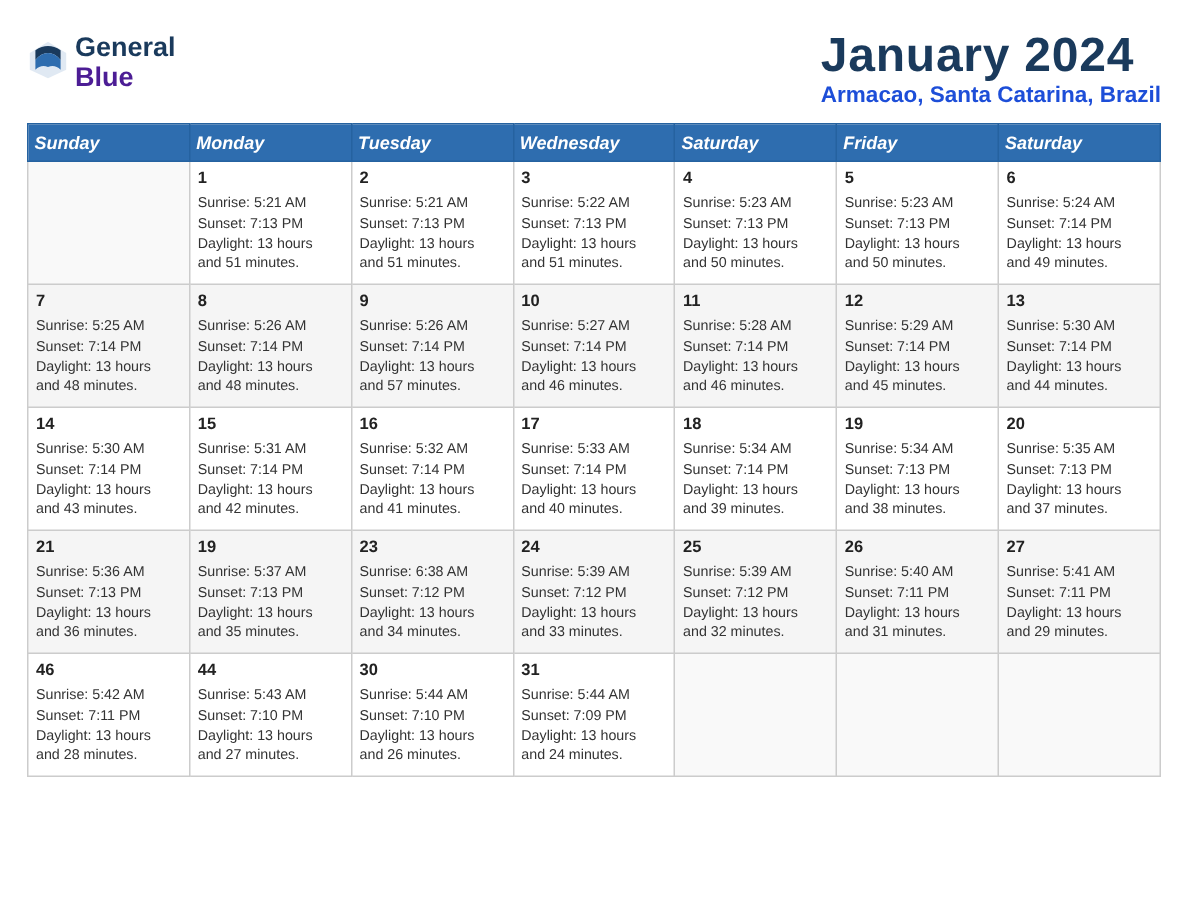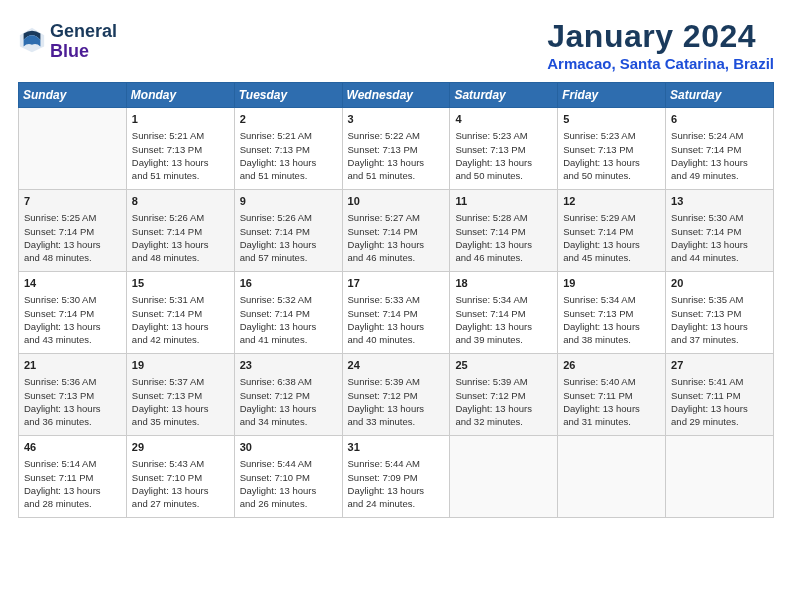--- a/index.html
+++ b/index.html
@@ -324,27 +324,27 @@
             <span class="day-num">27</span>
             <div>Sunrise: 5:41 AM</div>
             <div>Sunset: 7:11 PM</div>
             <div>Daylight: 13 hours</div>
             <div>and 29 minutes.</div>
           </td>
         </tr>
         <tr>
           <td>
             <span class="day-num">46</span>
-            <div>Sunrise: 5:14 AM</div>
+            <div>Sunrise: 5:42 AM</div>
             <div>Sunset: 7:11 PM</div>
             <div>Daylight: 13 hours</div>
             <div>and 28 minutes.</div>
           </td>
           <td>
-            <span class="day-num">29</span>
+            <span class="day-num">44</span>
             <div>Sunrise: 5:43 AM</div>
             <div>Sunset: 7:10 PM</div>
             <div>Daylight: 13 hours</div>
             <div>and 27 minutes.</div>
           </td>
           <td>
             <span class="day-num">30</span>
             <div>Sunrise: 5:44 AM</div>
             <div>Sunset: 7:10 PM</div>
             <div>Daylight: 13 hours</div>

